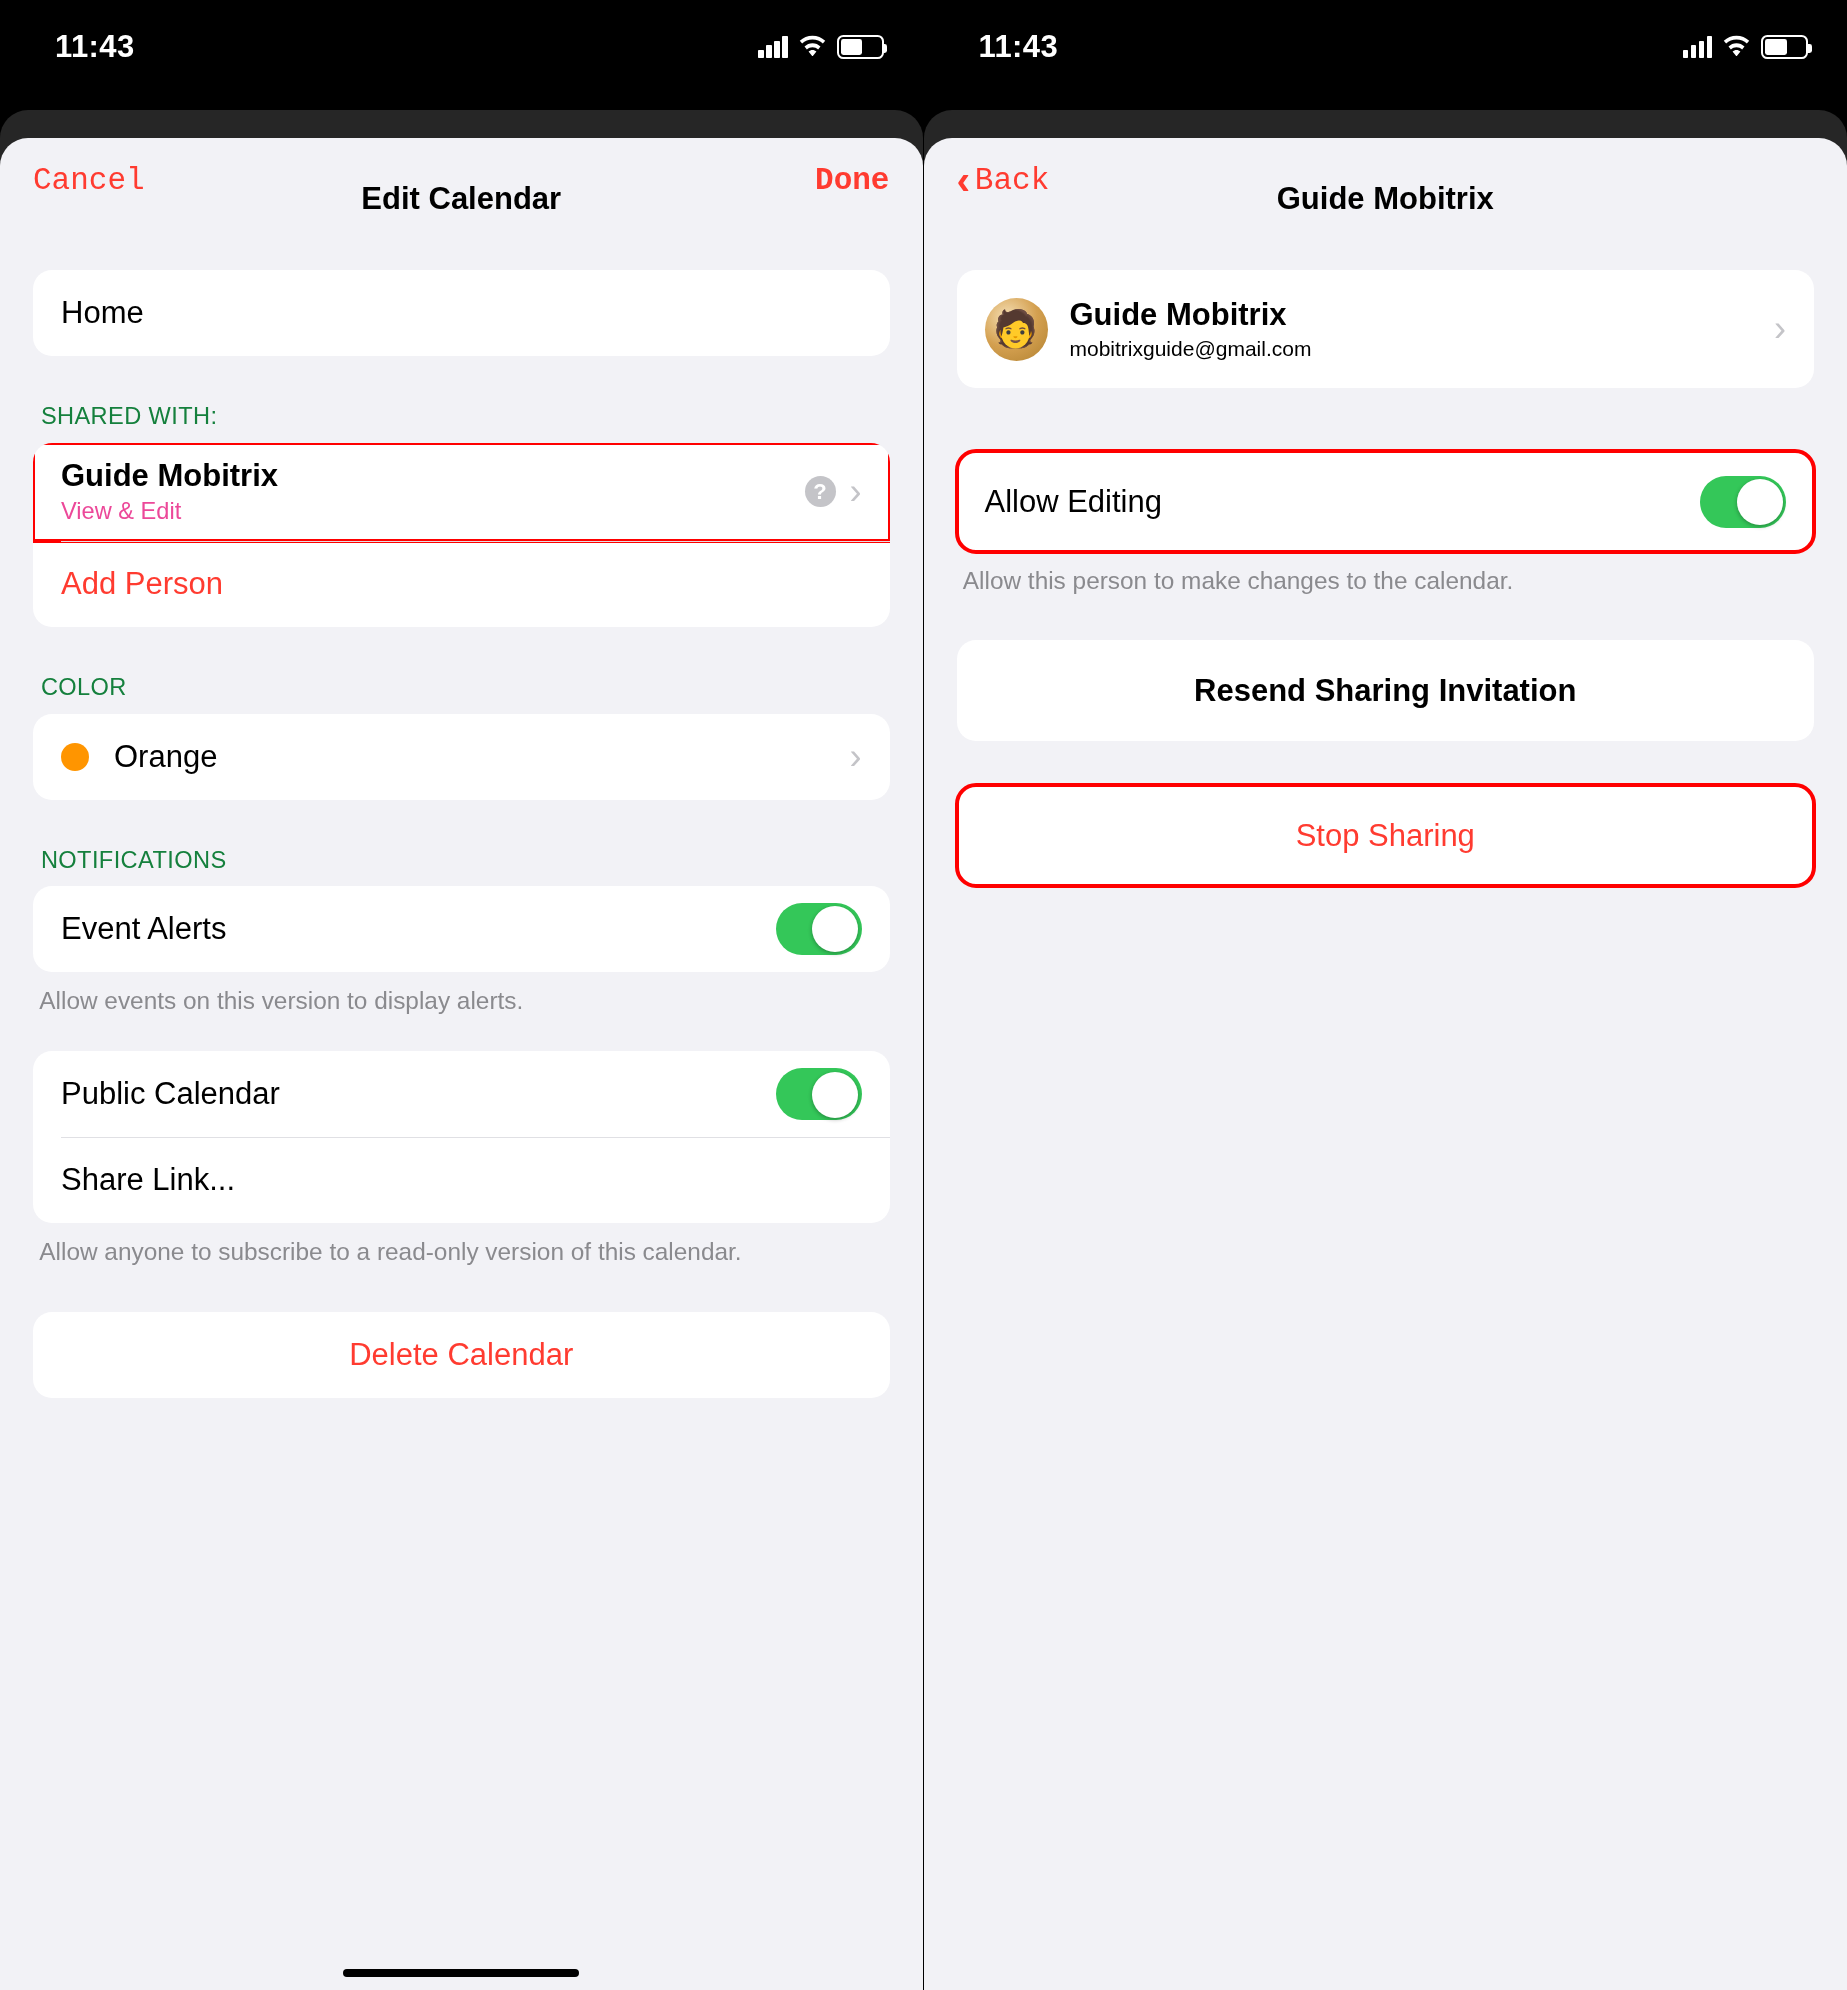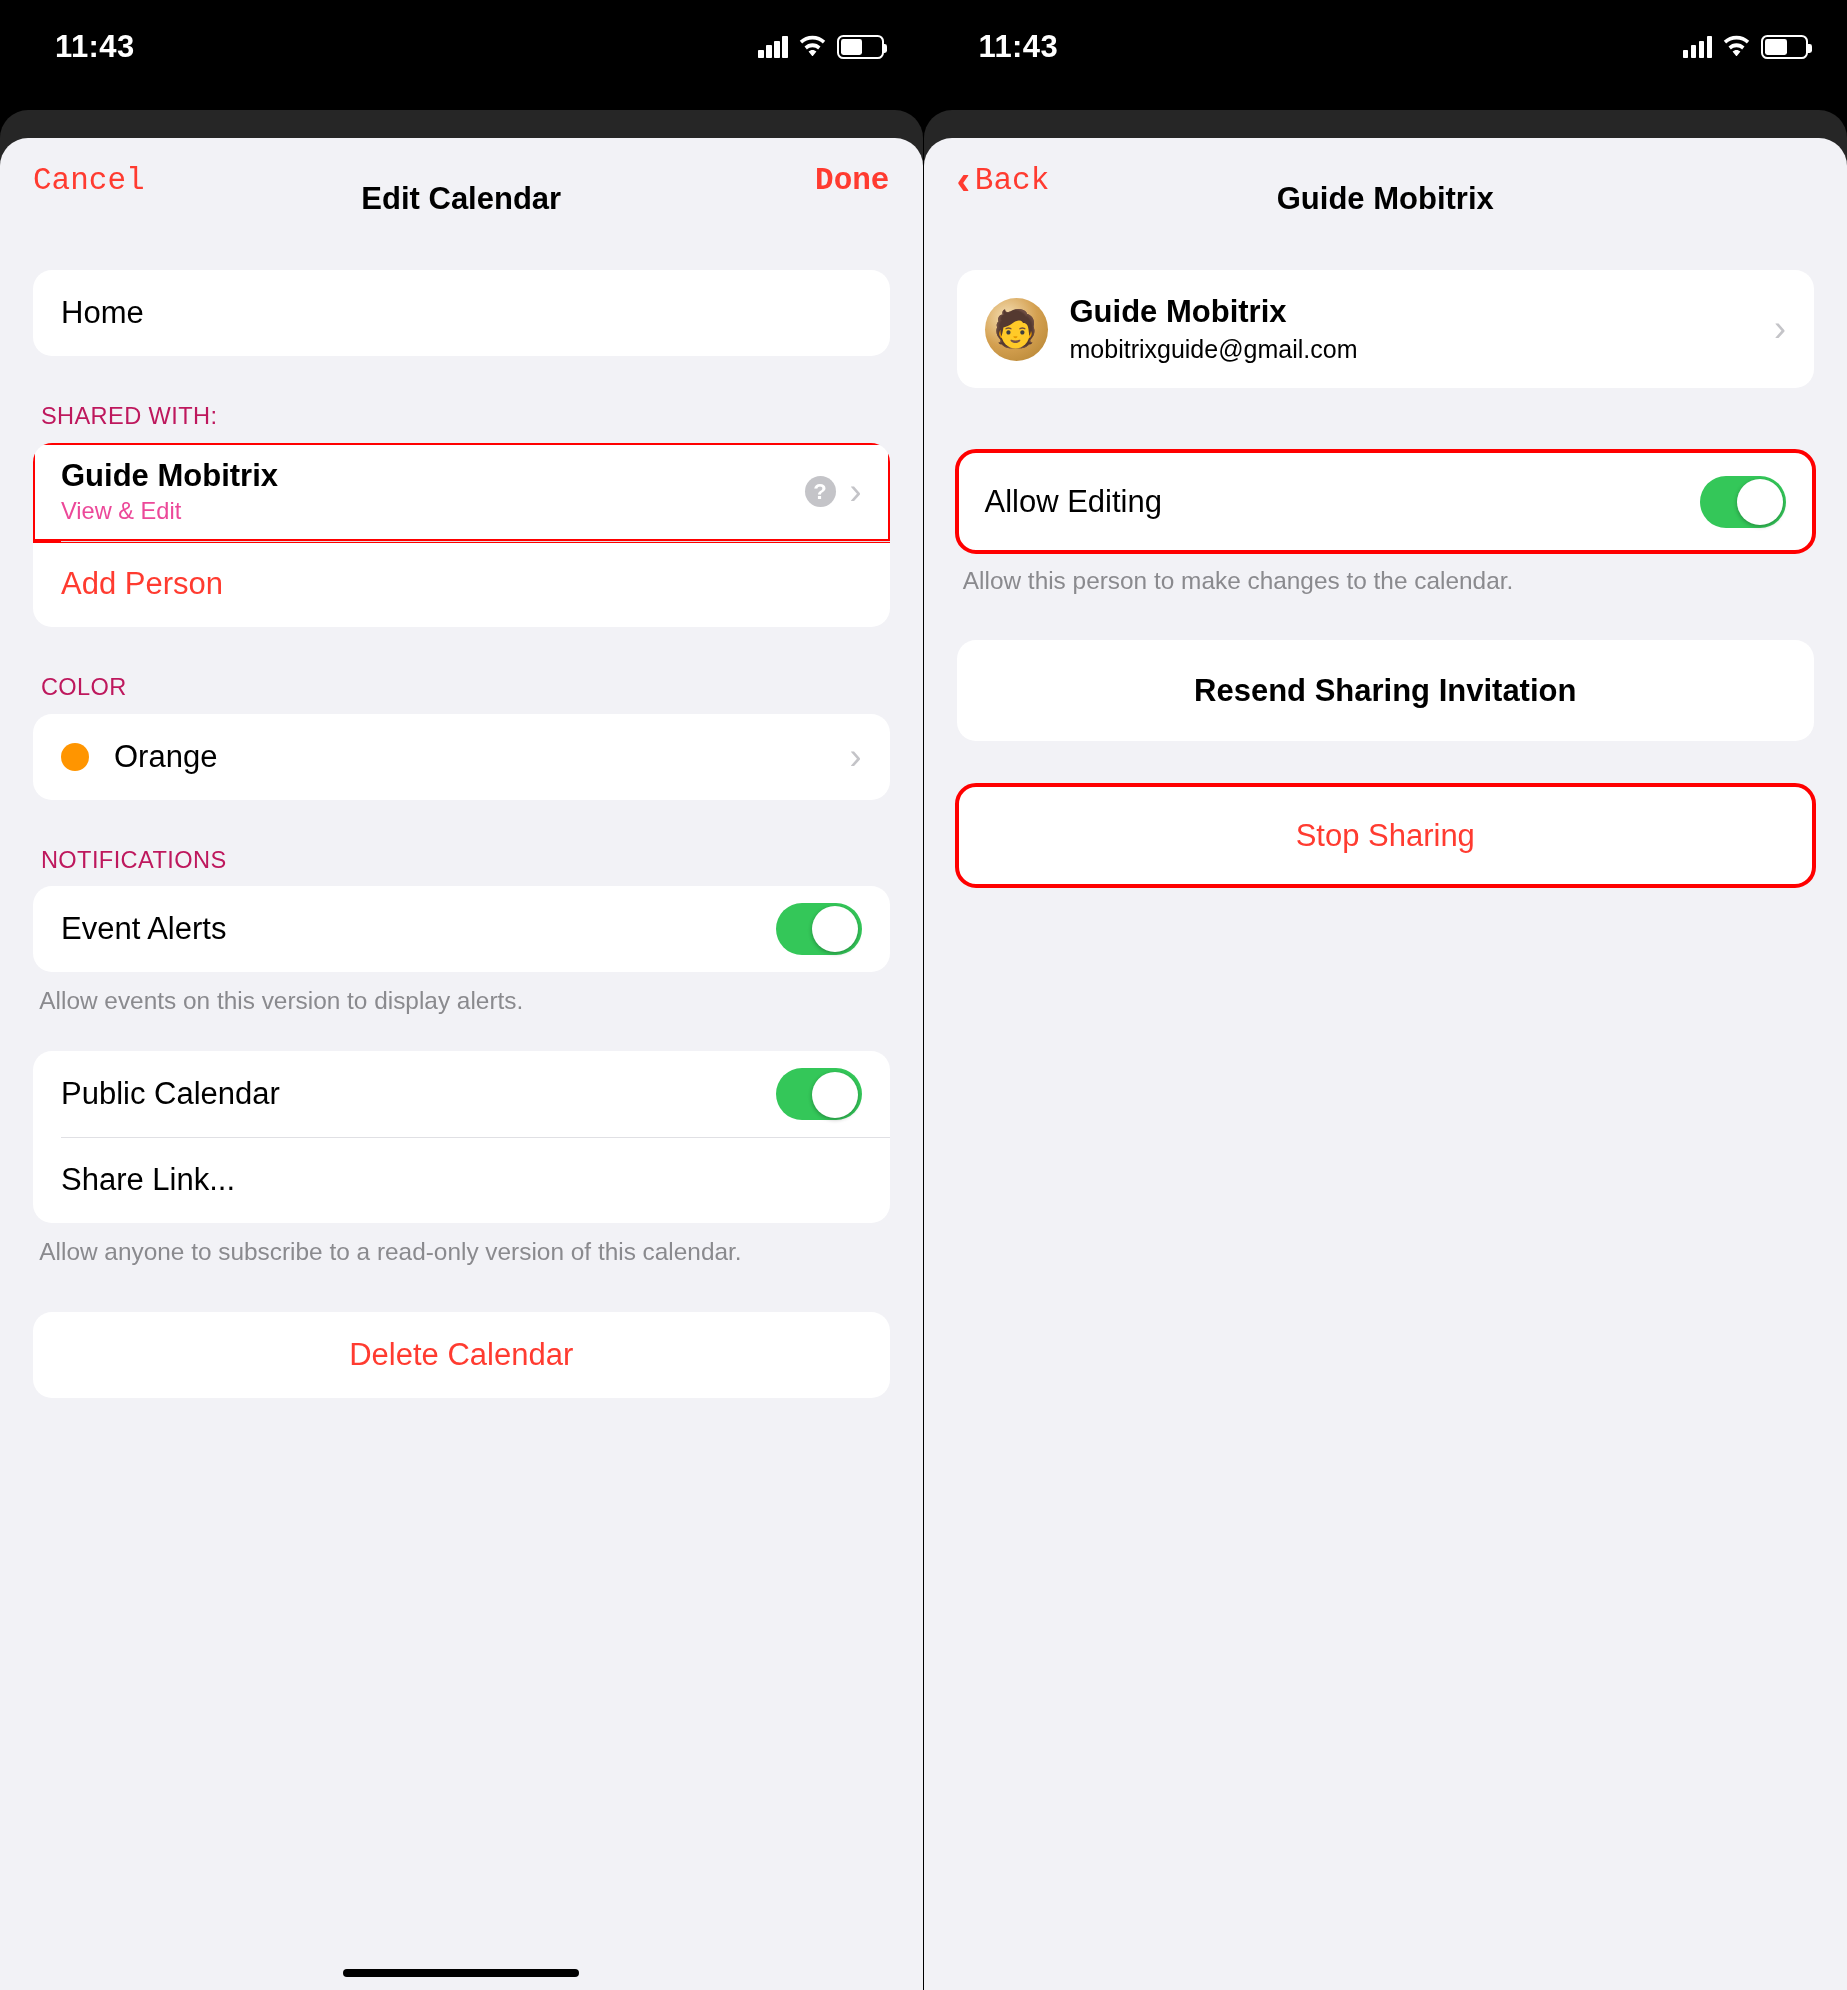--- a/index.html
+++ b/index.html
@@ -52,21 +52,21 @@
   .nav-left, .nav-right { width: 157px; display: flex; align-items: center; }
   .nav-right { justify-content: flex-end; }
   .nav-btn { color: #ff3b30; font-size: 31px; font-family: Liberation Mono, monospace; }
   .nav-btn-bold { font-weight: 600; }
   .nav-title { font-size: 31px; font-weight: 700; color: #000; margin-top: 36px; }
   .back-chevron { color: #ff3b30; font-size: 41px; font-weight: 700; margin-right: 4.7px; }
   
   .content { padding: 0 33px 31px 33px; }
   
   .section-header {
-    font-size: 23.6px; font-weight: 400; color: #be185d;
+    font-size: 23.6px; font-weight: 400; color: #15803d;
     letter-spacing: 0.4px; margin: 47px 0 12.6px 7.9px; text-transform: uppercase;
   }
   .section-footer {
     font-size: 24.4px; color: #8a8a8e; line-height: 1.3;
     margin: 12.6px 6.3px 0 6.3px;
   }
   
   .group { background: #fff; border-radius: 19px; overflow: hidden; }
   .group-mt { margin-top: 63px; }
   .group-mt-sm { margin-top: 44px; }
@@ -123,21 +123,21 @@
   .home-indicator {
     position: absolute; bottom: 14px; left: 50%; transform: translateX(-50%);
     width: 236px; height: 7.9px; background: #000; border-radius: 3.9px;
   }
   
   .spacer-first { height: 47px; }
   
   .person-row { display: flex; align-items: center; padding: 22px 28px; min-height: 118px; }
   .person-text { flex: 1; display: flex; flex-direction: column; }
   .person-name { font-size: 31px; font-weight: 600; color: #000; }
-  .person-email { font-size: 25px; color: #000; margin-top: 4.7px; }
+  .person-email { font-size: 21px; color: #000; margin-top: 4.7px; }
 </style>
 </head>
 <body>
 
 <div class="container">
 
   <div class="phone phone-left">
     <div class="status-bar">
       <div class="status-time">11:43</div>
       <div class="status-icons">

